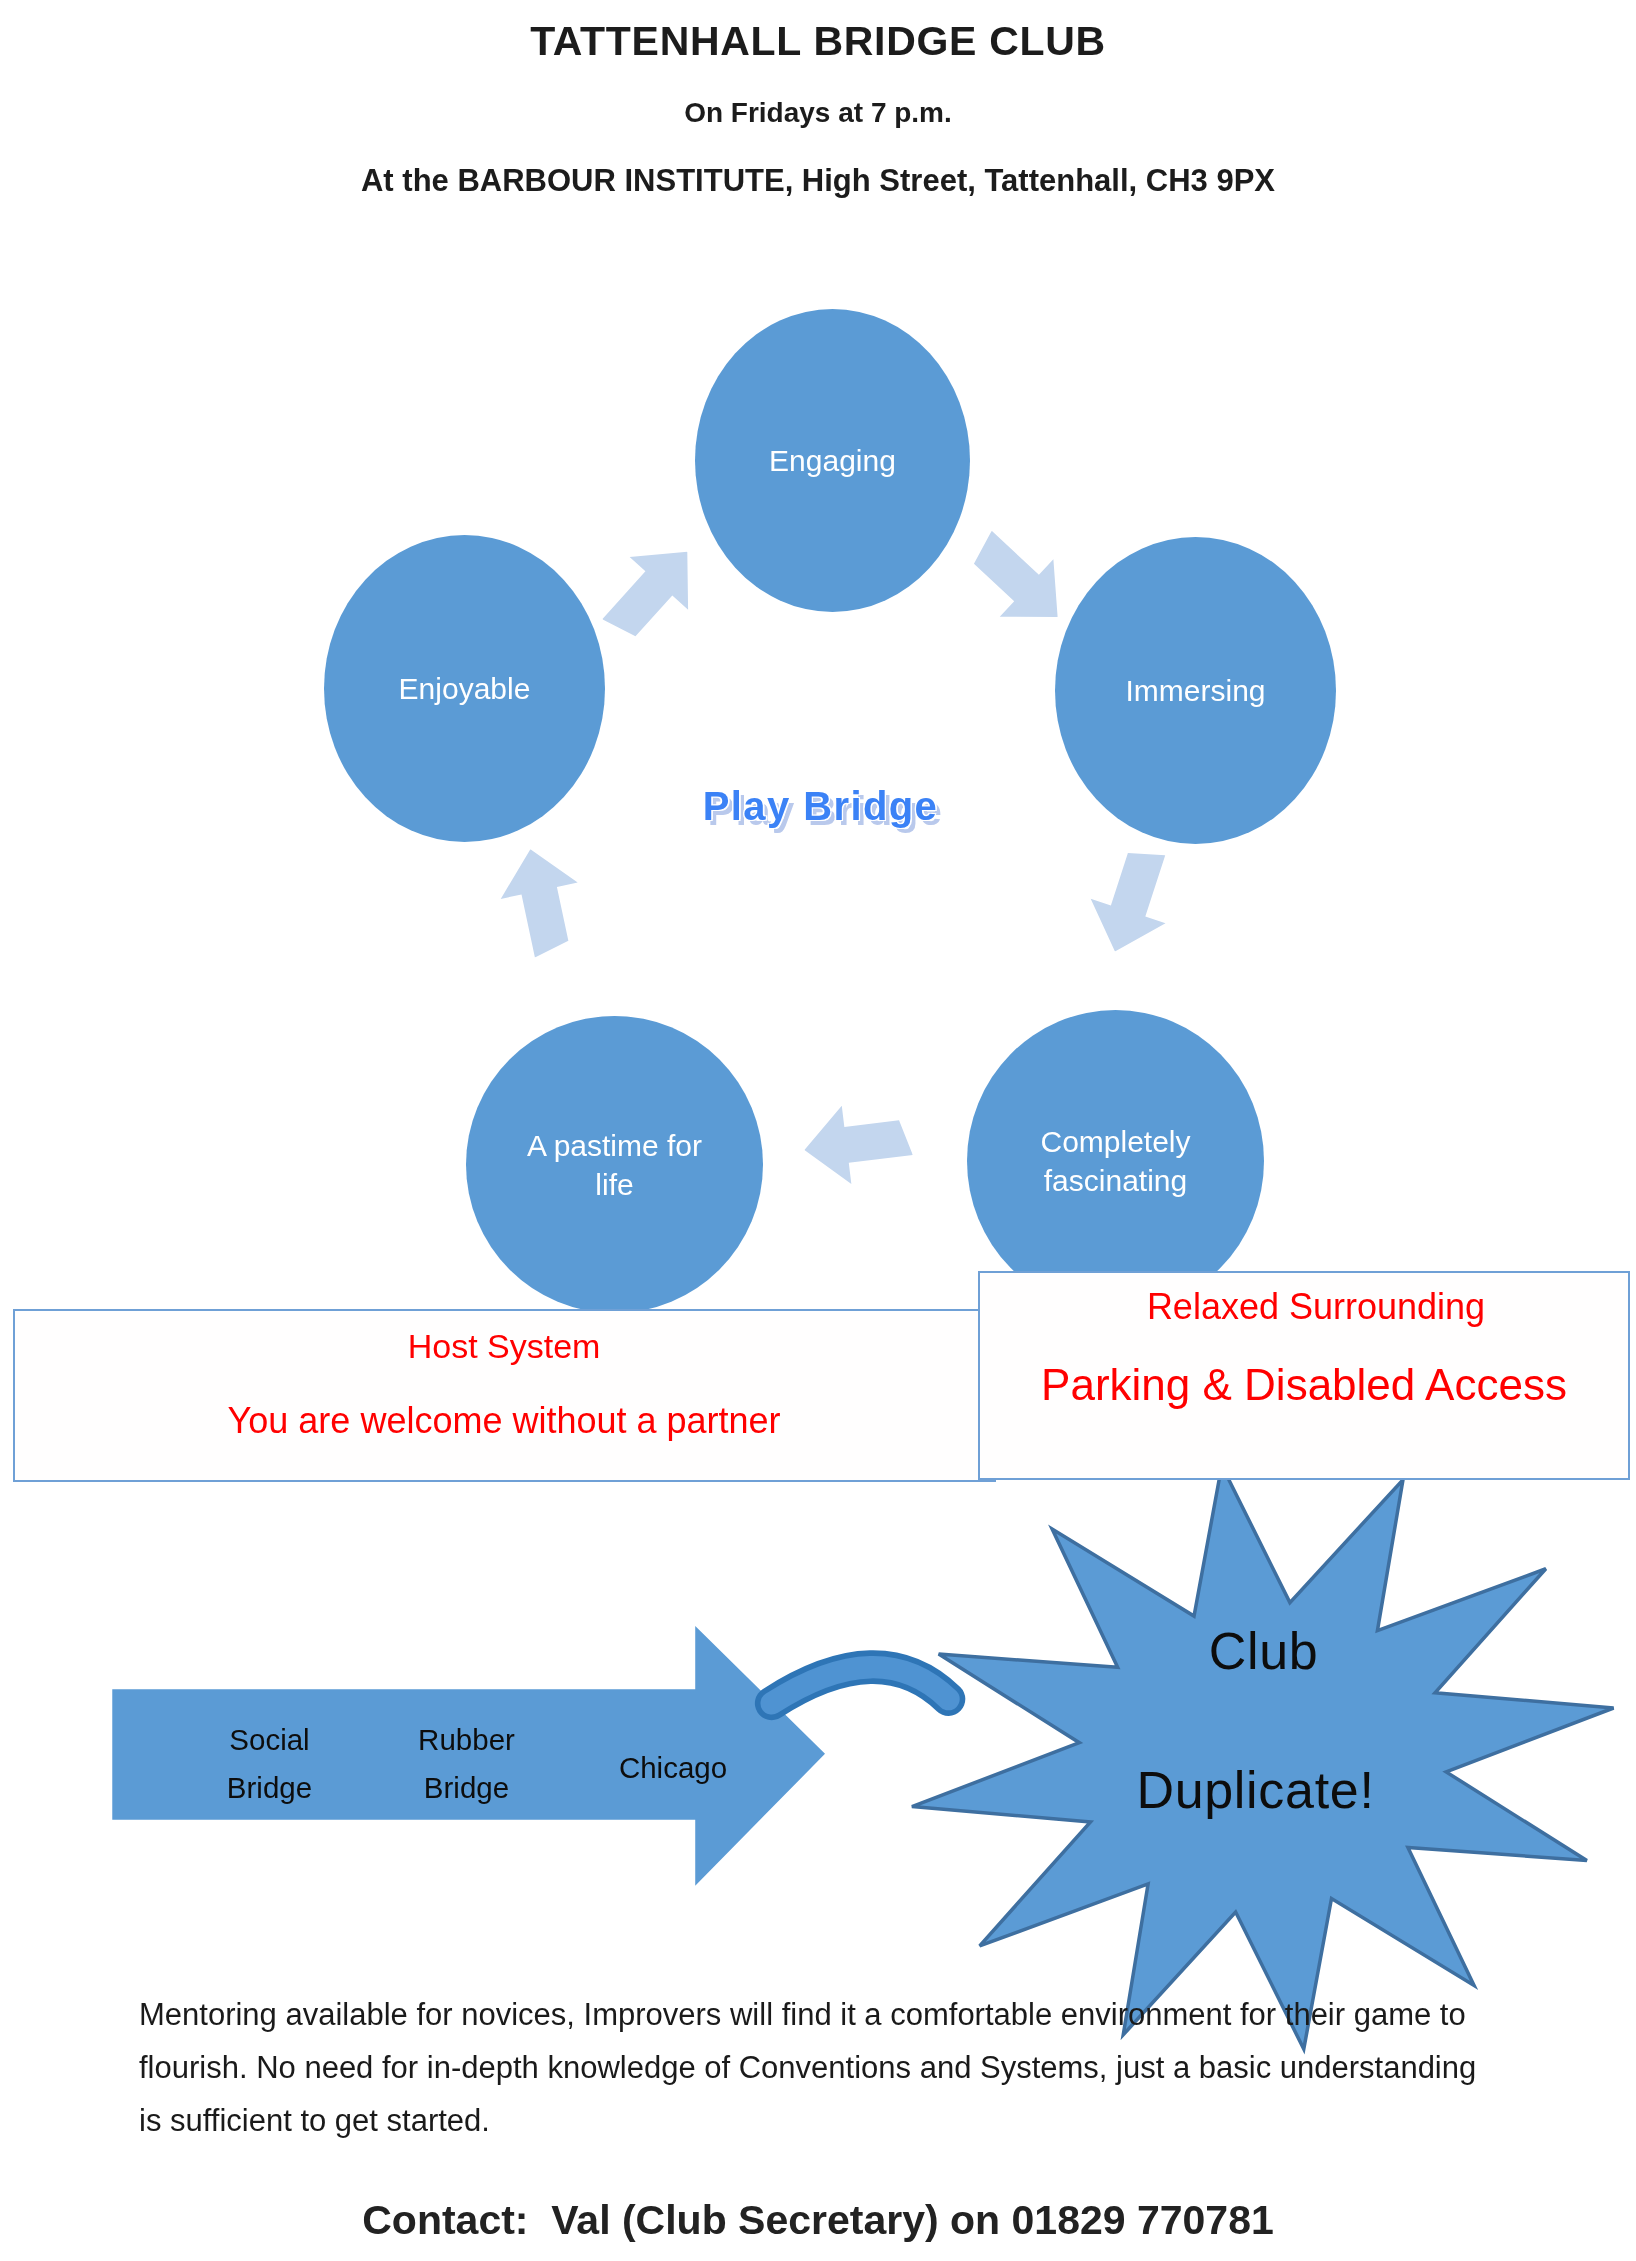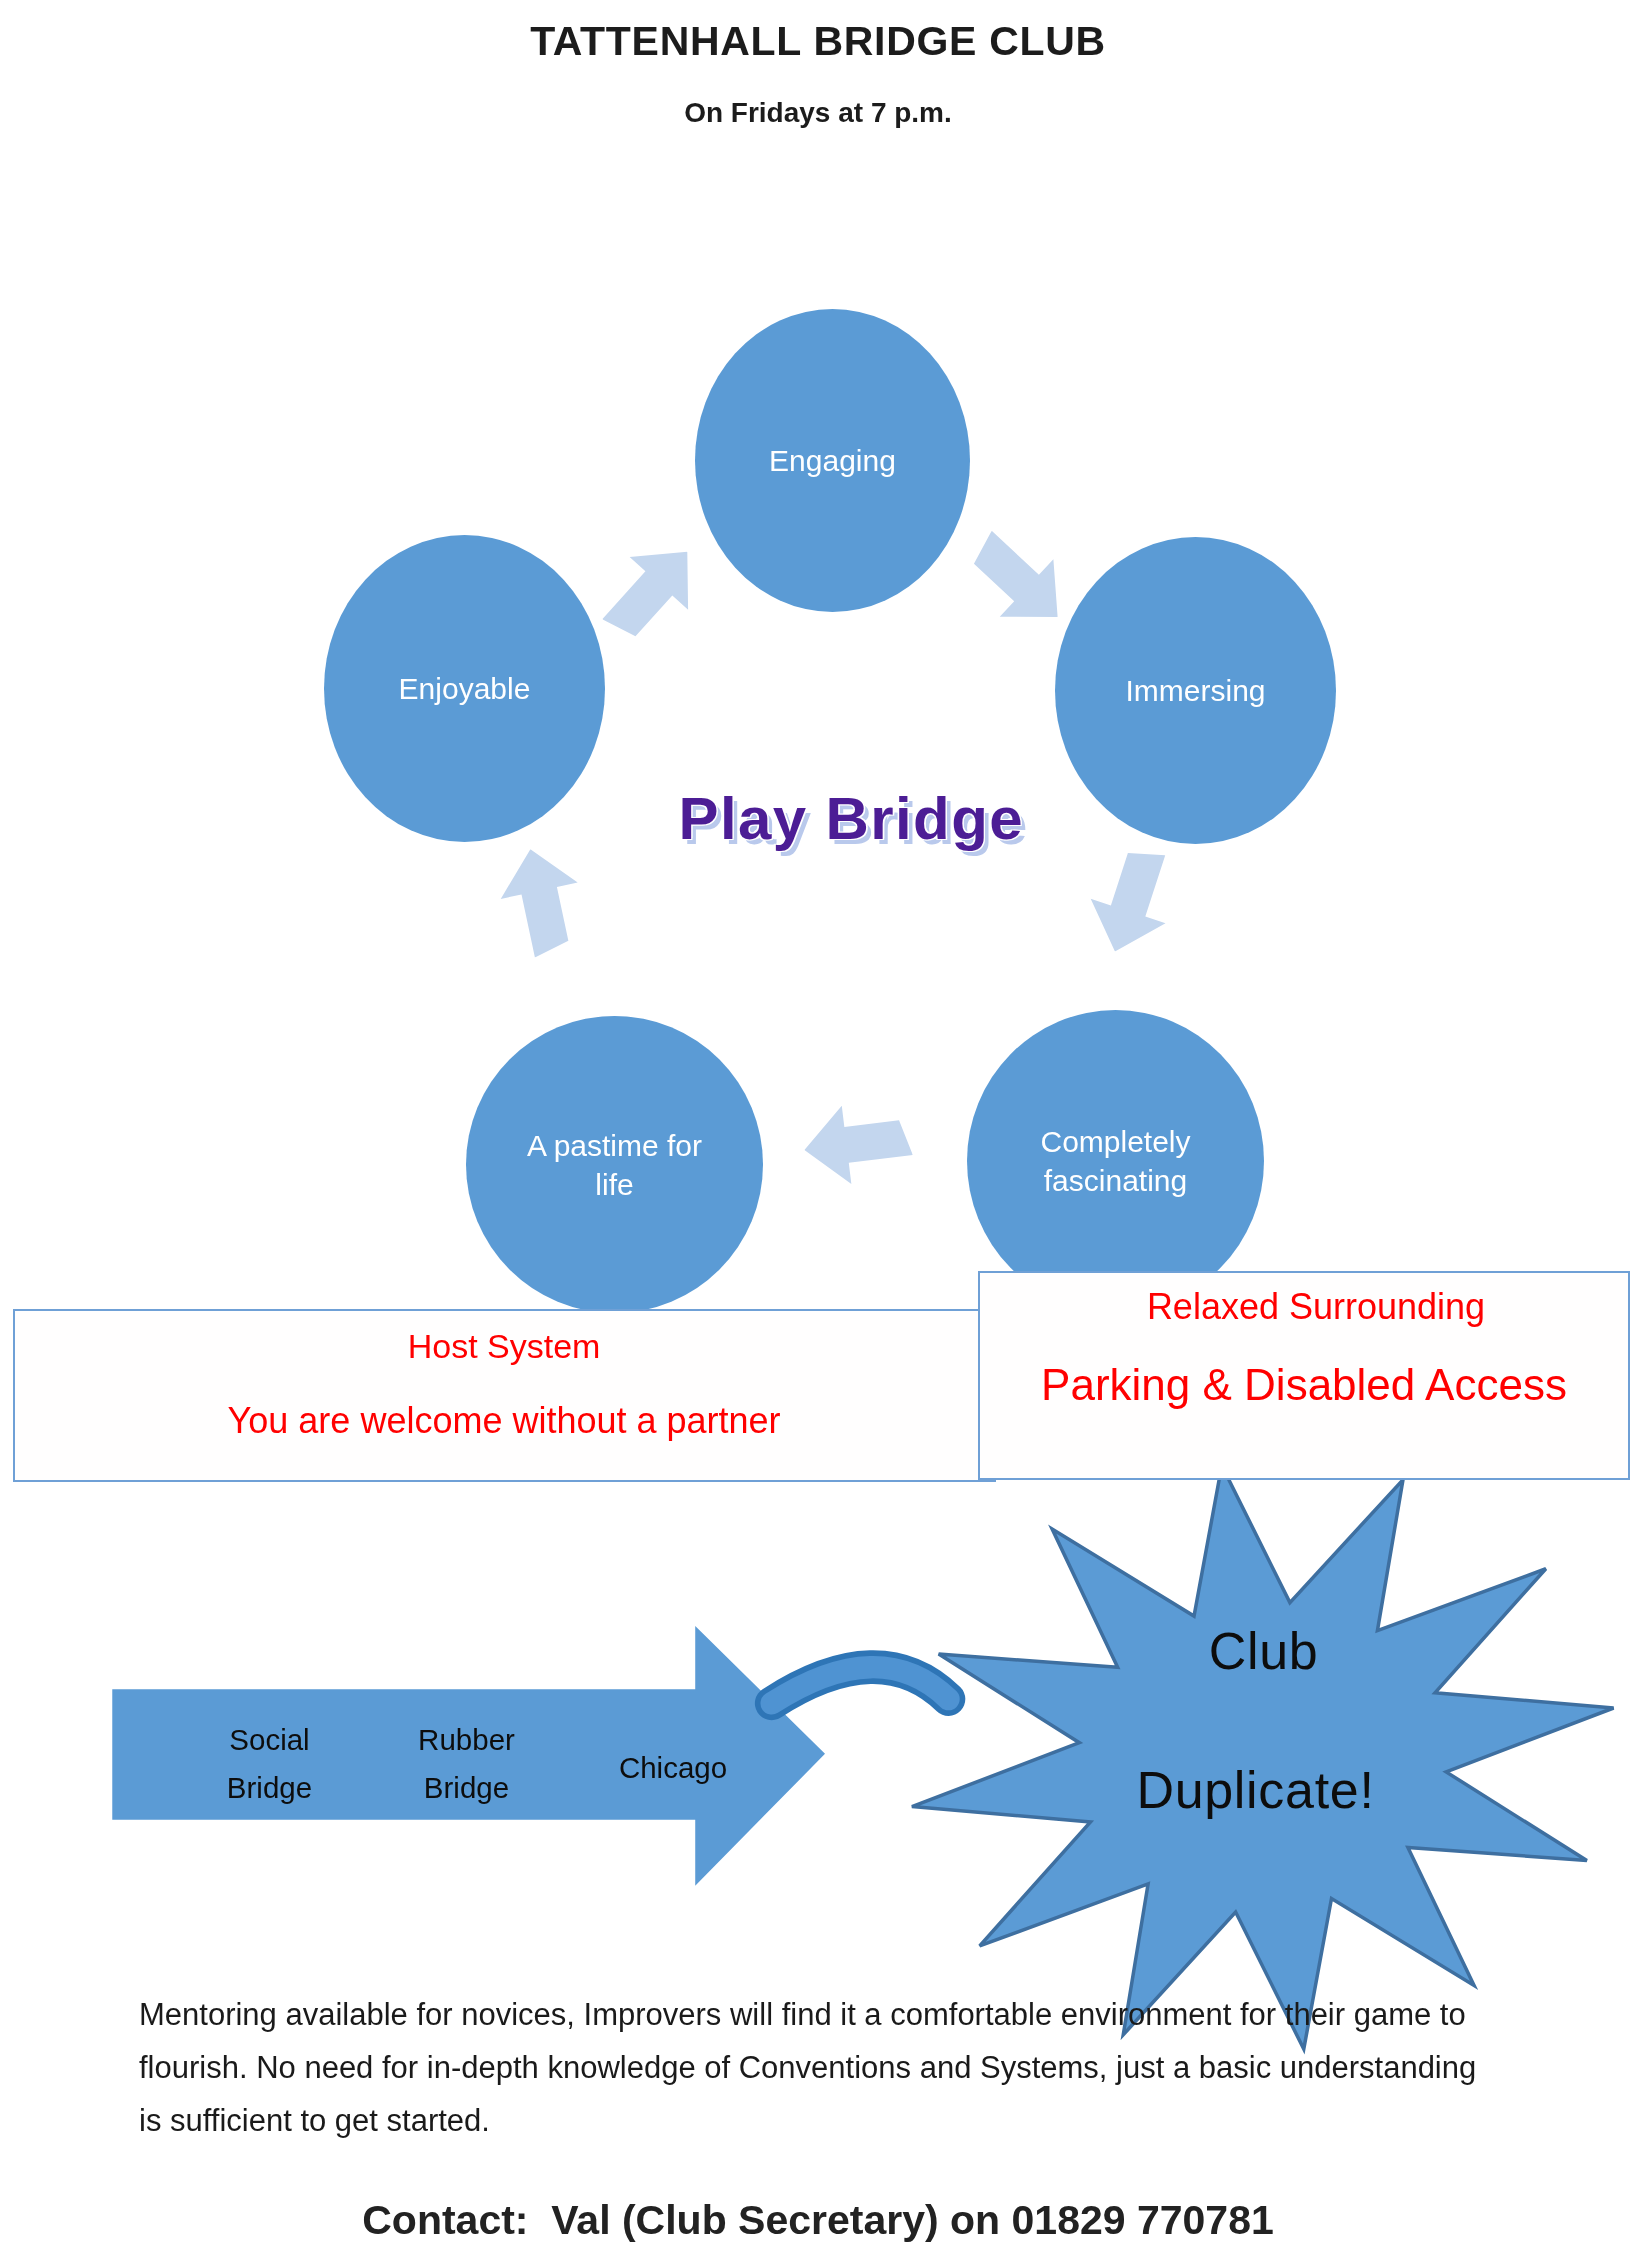--- a/index.html
+++ b/index.html
@@ -15,21 +15,21 @@
   .h3{top:163px;font-size:31px;}
   
   .circle{
     border-radius:50%;background:#5B9BD5;display:flex;align-items:center;justify-content:center;
     text-align:center;color:#ffffff;font-size:30px;line-height:1.3;
   }
   .circle .lbl{display:block;}
   .cyc-arrow{width:83px;height:107px;}
   .cyc-arrow svg{display:block;width:100%;height:100%;}
   .wordart{
-    text-align:right;font-size:60px;font-weight:bold;color:#4c1d95;letter-spacing:1.4px;
+    text-align:center;font-size:40px;font-weight:bold;color:#3b82f6;letter-spacing:1.4px;
     text-shadow:-1.4px -1.4px 0 #ffffff,1.4px -1.4px 0 #ffffff,-1.4px 1.4px 0 #ffffff,1.4px 1.4px 0 #ffffff,4.9px 4.9px 0 #b9c9ec;
   }
   
   .note-box{
     box-sizing:border-box;background:#fffefe;border:2.8px solid #6FA0D6;text-align:center;color:#ff0000;
   }
   .note-box .l1,.note-box .l2{display:block;}
   .note-left .l1{margin-top:16px;font-size:34px;}
   .note-left .l2{margin-top:34px;font-size:36px;}
   .note-right .l1{margin-top:12.6px;font-size:36px;padding-left:24px;}
@@ -43,20 +43,21 @@
   .paragraph{left:139px;top:1988px;width:1368px;font-size:31px;line-height:53px;color:#1a1a1a;}
   .contact{left:0;right:0;top:2197px;text-align:center;font-size:41px;font-weight:bold;color:#222222;white-space:pre-wrap;}
 </style>
 </head>
 <body>
 
 <div class="page">
 
   <div class="abs h-line h1">TATTENHALL BRIDGE CLUB</div>
   <div class="abs h-line h2">On Fridays at 7 p.m.</div>
+  <div class="abs h-line h3">At the BARBOUR INSTITUTE, High Street, Tattenhall, CH3 9PX</div>
 
   <div class="abs circle" style="left:695px;top:309px;width:275px;height:303px;">
     <span class="lbl">Engaging</span>
   </div>
   <div class="abs circle" style="left:1055px;top:537px;width:281px;height:307px;">
     <span class="lbl">Immersing</span>
   </div>
   <div class="abs circle" style="left:967px;top:1010px;width:297px;height:302px;">
     <span class="lbl" style="width:225px;">Completely fascinating</span>
   </div>

